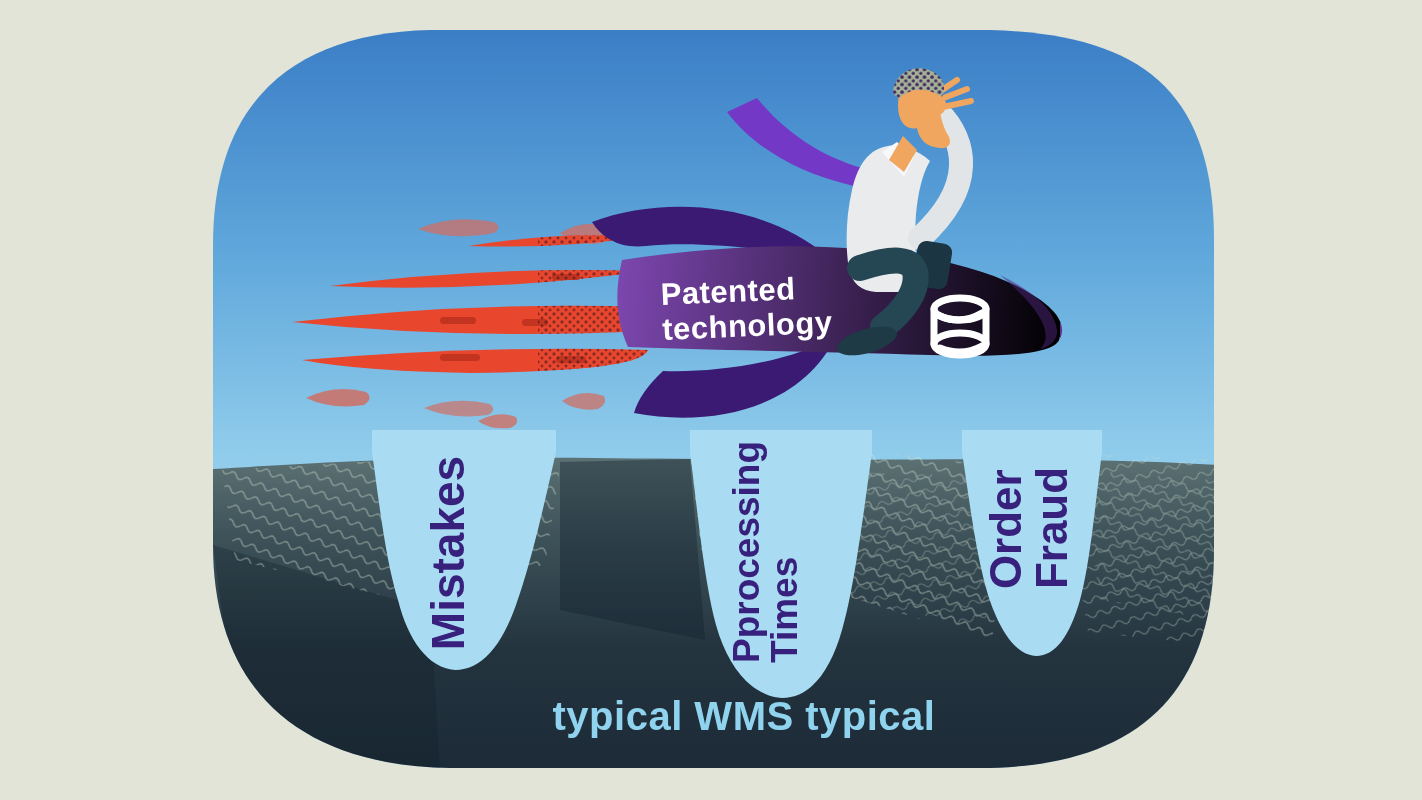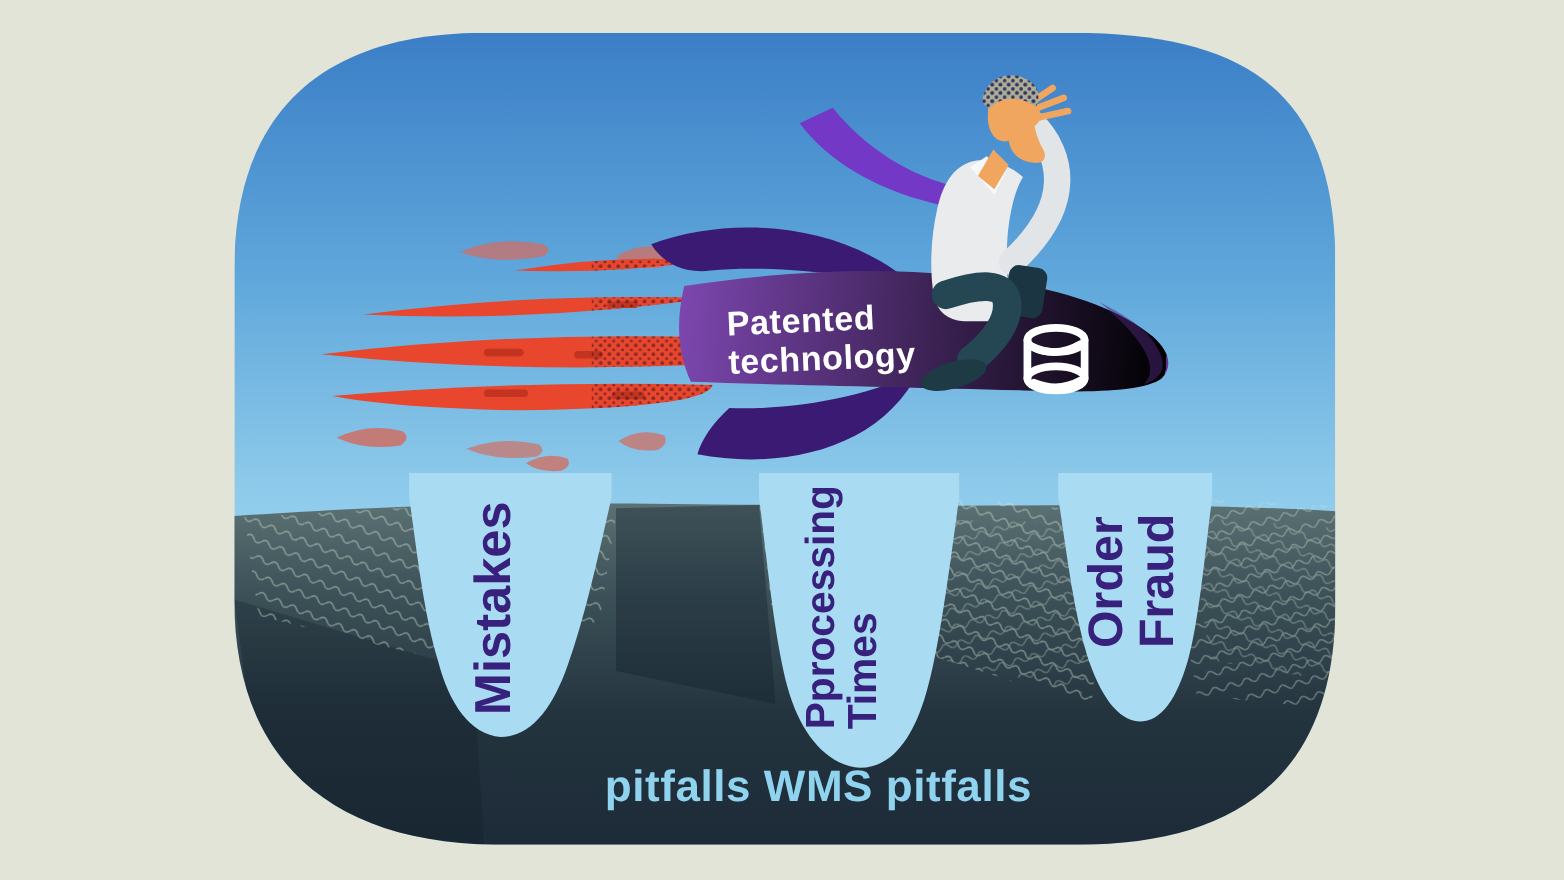--- a/index.html
+++ b/index.html
@@ -188,14 +188,14 @@
   <div class="overlay pit-label pit-label-2">
     <div>Pprocessing</div>
     <div>Times</div>
   </div>
 
   <div class="overlay pit-label pit-label-3">
     <div>Order</div>
     <div>Fraud</div>
   </div>
 
-  <div class="overlay caption">pitfalls WMS pitfalls</div>
+  <div class="overlay caption">typical WMS typical</div>
 </div>
 
 </body></html>

